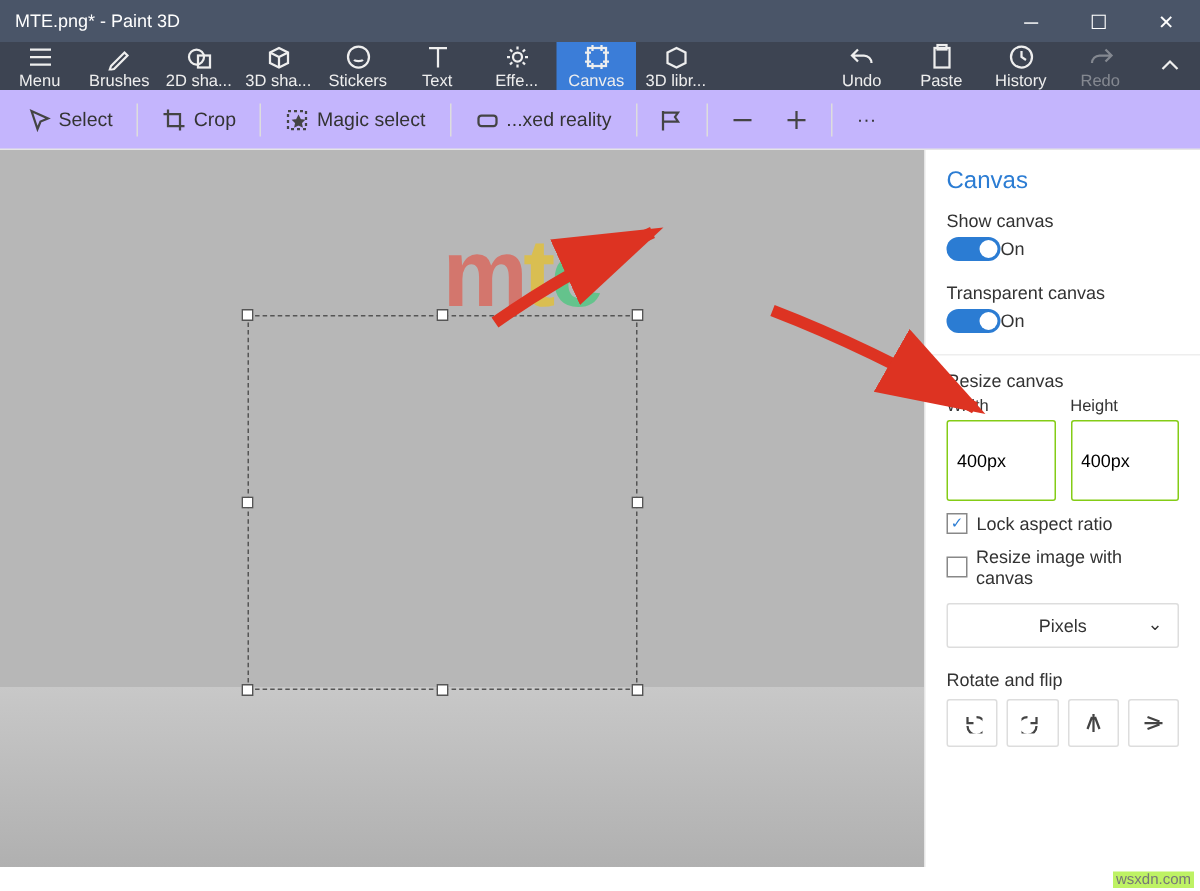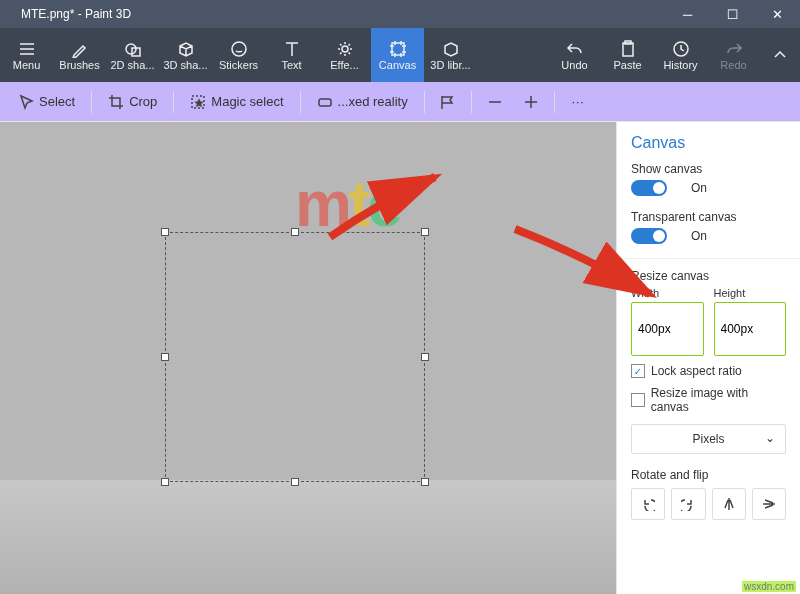--- a/index.html
+++ b/index.html
@@ -1,22 +1,22 @@
 <!DOCTYPE html>
 <html><head>
 <meta charset="utf-8">
 <style>
 * { margin: 0; padding: 0; box-sizing: border-box; font-family: "Segoe UI", sans-serif; }
 body { width: 800px; height: 594px; overflow: hidden; background: #fff; }
 
-.titlebar { height: 28px; background: #4a5568; color: #fff; display: flex; align-items: center; font-size: 12px; padding-left: 21px; }
+.titlebar { height: 28px; background: #4a5568; color: #fff; display: flex; align-items: center; font-size: 12px; padding-left: 10px; }
 .titlebar .spacer { flex: 1; }
 .winbtn { width: 45px; height: 28px; display: flex; align-items: center; justify-content: center; color: #fff; font-size: 13px; }
 
-.ribbon { height: 54px; background: #3d4452; display: flex; align-items: stretch; color: #eee; font-size: 11px; }
+.ribbon { height: 32px; background: #3d4452; display: flex; align-items: stretch; color: #eee; font-size: 11px; }
 .ribbon-item { width: 53px; display: flex; flex-direction: column; align-items: center; justify-content: center; gap: 1px; cursor: pointer; }
 .ribbon-item.active { background: #3b7dd8; }
 .ribbon-item svg { width: 18px; height: 18px; fill: none; stroke: #eee; stroke-width: 1.5; }
 .ribbon-spacer { flex: 1; }
 .chev { width: 40px; display: flex; align-items: center; justify-content: center; }
 
 .subtoolbar { height: 40px; background: #c4b5fd; border-bottom: 1px solid #e5e5e5; display: flex; align-items: center; padding: 0 10px; gap: 6px; font-size: 13px; color: #333; }
 .tool { display: flex; align-items: center; gap: 5px; padding: 4px 8px; border-radius: 3px; }
 .tool svg { width: 16px; height: 16px; fill: none; stroke: #444; stroke-width: 1.5; }
 .sep { width: 1px; height: 22px; background: #ddd; margin: 0 2px; }
@@ -31,21 +31,21 @@
 .handle.tl { left: -5px; top: -5px; } .handle.tm { left: 50%; top: -5px; margin-left: -4px; } .handle.tr { right: -5px; top: -5px; }
 .handle.ml { left: -5px; top: 50%; margin-top: -4px; } .handle.mr { right: -5px; top: 50%; margin-top: -4px; }
 .handle.bl { left: -5px; bottom: -5px; } .handle.bm { left: 50%; bottom: -5px; margin-left: -4px; } .handle.br { right: -5px; bottom: -5px; }
 .mte { position: absolute; top: 45px; left: 295px; font-size: 64px; font-weight: bold; font-family: Arial, sans-serif; letter-spacing: -3px; opacity: 0.6; }
 .mte .m { color: #e74c3c; } .mte .t { color: #f1c40f; } .mte .e { color: #2ecc71; }
 
 .sidepanel { width: 184px; background: #fff; border-left: 1px solid #e5e5e5; padding: 12px 14px; font-size: 13px; color: #333; overflow-y: auto; }
 .sidepanel h3 { color: #2b7cd3; font-size: 16px; font-weight: normal; margin-bottom: 10px; }
 .section { margin-bottom: 14px; }
 .section-label { font-size: 12px; margin-bottom: 4px; }
-.toggle-row { display: flex; align-items: center; gap: 24px; font-size: 12px; }
+.toggle-row { display: flex; align-items: center; gap: 0; font-size: 12px; }
 .toggle { width: 36px; height: 16px; background: #2b7cd3; border-radius: 8px; position: relative; cursor: pointer; }
 .toggle::after { content: ""; position: absolute; width: 12px; height: 12px; background: #fff; border-radius: 50%; top: 2px; right: 2px; }
 .hr { height: 1px; background: #eee; margin: 10px -14px; }
 .dims { display: flex; gap: 10px; }
 .dim { flex: 1; }
 .dim label { font-size: 11px; display: block; margin-bottom: 3px; }
 .dim input { width: 100%; border: 1px solid #84cc16; padding: 19px 6px; font-size: 12px; border-radius: 2px; }
 .cb-row { display: flex; align-items: center; gap: 6px; font-size: 12px; margin-top: 8px; }
 .checkbox { width: 14px; height: 14px; border: 1px solid #888; display: flex; align-items: center; justify-content: center; font-size: 10px; color: #2b7cd3; }
 .unitselect { margin-top: 10px; border: 1px solid #ddd; padding: 7px 10px; font-size: 12px; text-align: center; position: relative; border-radius: 2px; }

